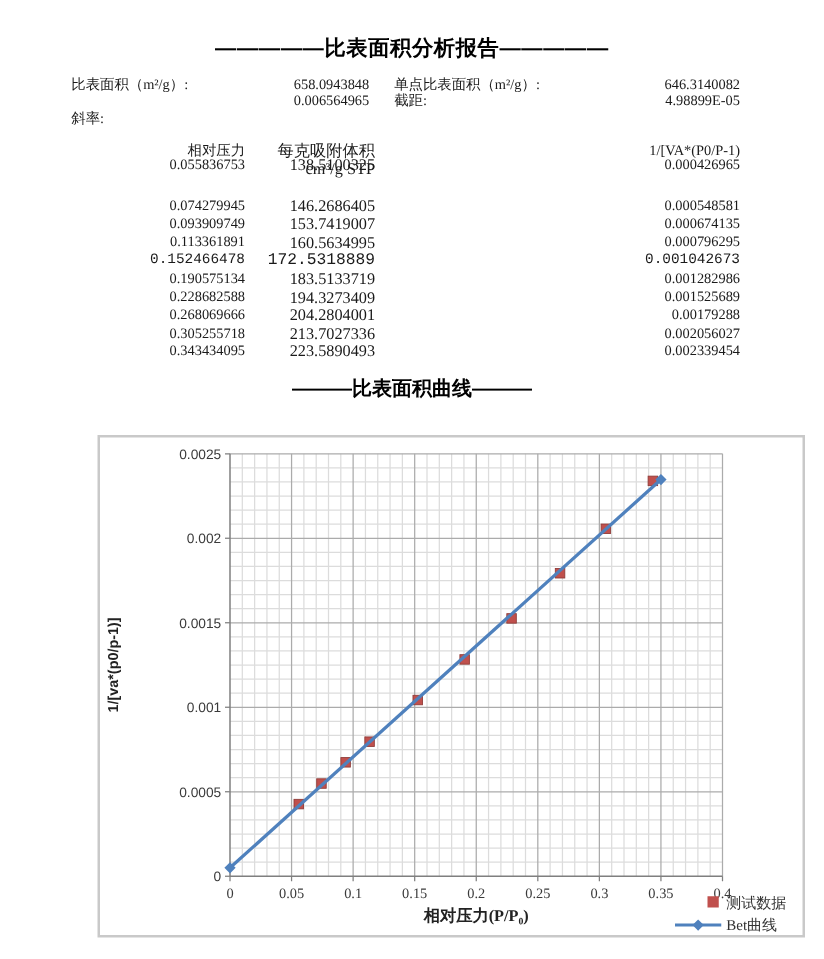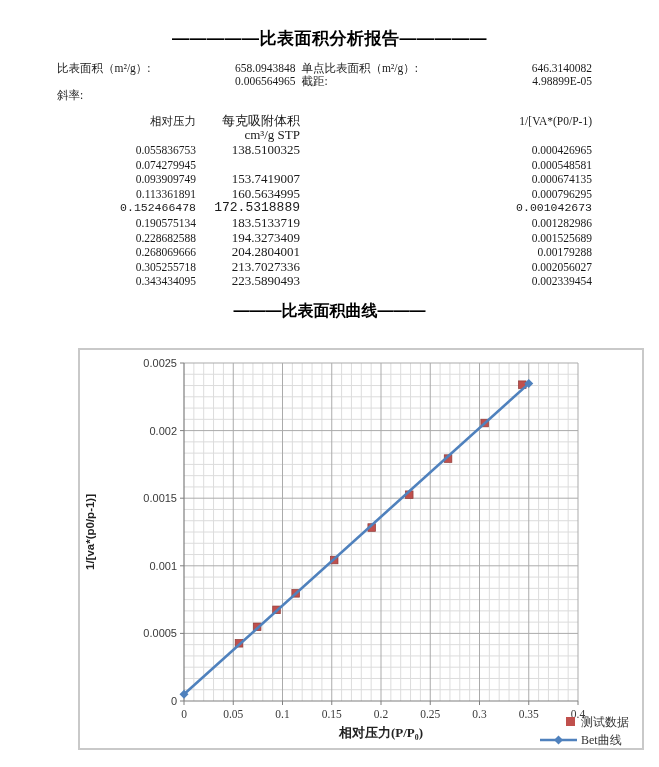--- a/index.html
+++ b/index.html
@@ -19,21 +19,21 @@
     letter-spacing:0.5px;
   }
   .section-title{
     position:absolute;top:301px;left:0;width:659px;
     text-align:center;font-family:"Liberation Sans",sans-serif;
     font-weight:bold;font-size:16px;color:#000;
   }
   .sum{position:absolute;font-size:11.5px;line-height:13px;white-space:nowrap;}
   .sum-left{left:57px;}
   .sum-mid{left:235px;}
-  .sum-mid .lbl{margin-left:6px;text-align:right;}
+  .sum-mid .lbl{margin-left:20px;text-align:right;}
   .sum-right{right:67px;text-align:right;}
   .col1{position:absolute;left:40px;width:156px;text-align:right;font-size:11.5px;line-height:14px;white-space:nowrap;}
   .col2{position:absolute;left:150px;width:150px;text-align:right;font-size:13px;line-height:14px;white-space:nowrap;}
   .col3{position:absolute;left:420px;width:172px;text-align:right;font-size:11.5px;line-height:14px;white-space:nowrap;}
   .trow{position:absolute;left:0;width:659px;height:14.6px;}
   .chart-frame{
     position:absolute;left:78px;top:348px;width:566px;height:402px;
     border:2px solid #c9c9c9;box-sizing:border-box;background:#fff;
   }
   .chart-frame svg{display:block;}
@@ -65,27 +65,28 @@
   <div class="abs-row" style="top:114px">
     <div class="col1">相对压力</div>
     <div class="col2">每克吸附体积</div>
     <div class="col3">1/[VA*(P0/P-1)</div>
   </div>
   <div class="abs-row" style="top:128px">
     <div class="col2">cm³/g STP</div>
   </div>
 
   <div>
-      <div class="trow" style="top: 143px;">
+      <div class="trow" style="top: 125px;">
         <div class="col1">0.055836753</div>
         <div class="col2">138.5100325</div>
         <div class="col3">0.000426965</div>
       </div>
       <div class="trow" style="top: 157.6px;">
         <div class="col1">0.074279945</div>
+        <div class="col2">146.2686405</div>
         <div class="col3">0.000548581</div>
       </div>
       <div class="trow" style="top: 172.2px;">
         <div class="col1">0.093909749</div>
         <div class="col2">153.7419007</div>
         <div class="col3">0.000674135</div>
       </div>
       <div class="trow" style="top: 186.8px;">
         <div class="col1">0.113361891</div>
         <div class="col2">160.5634995</div>

